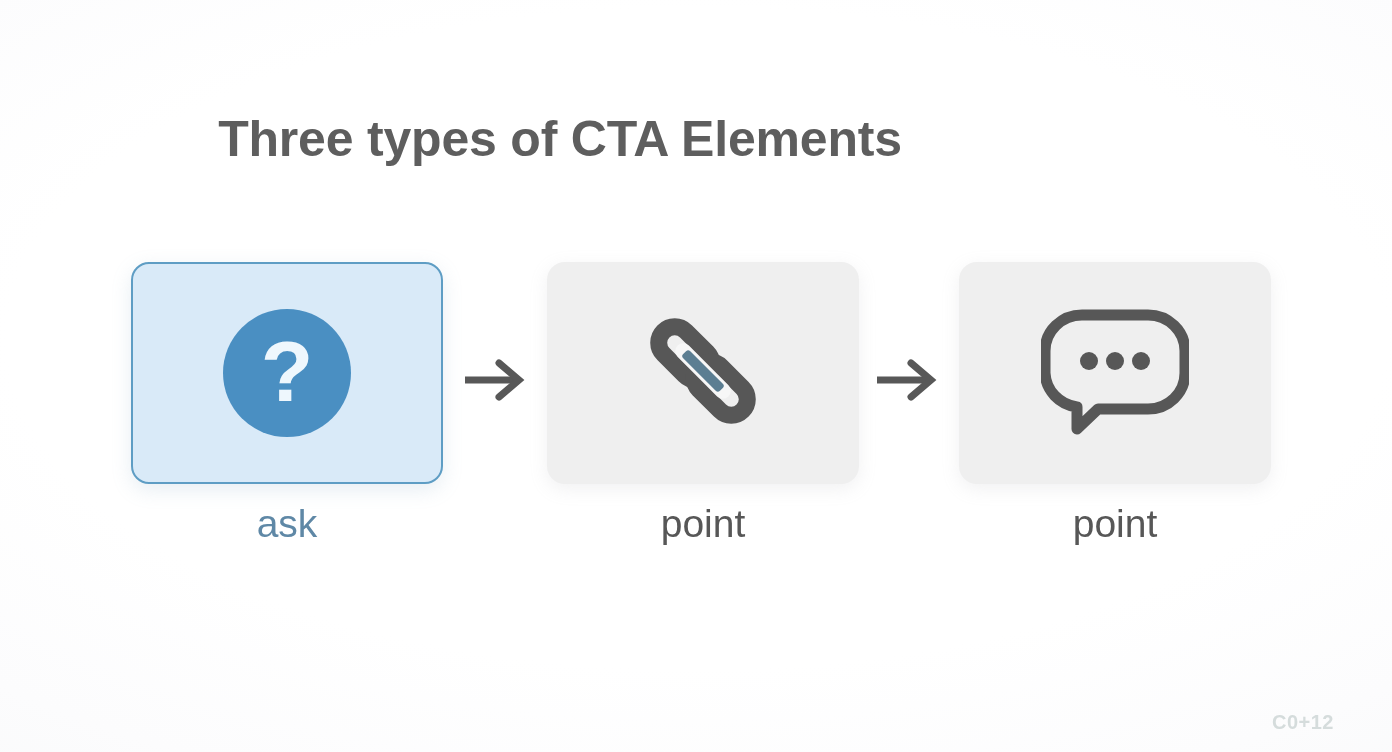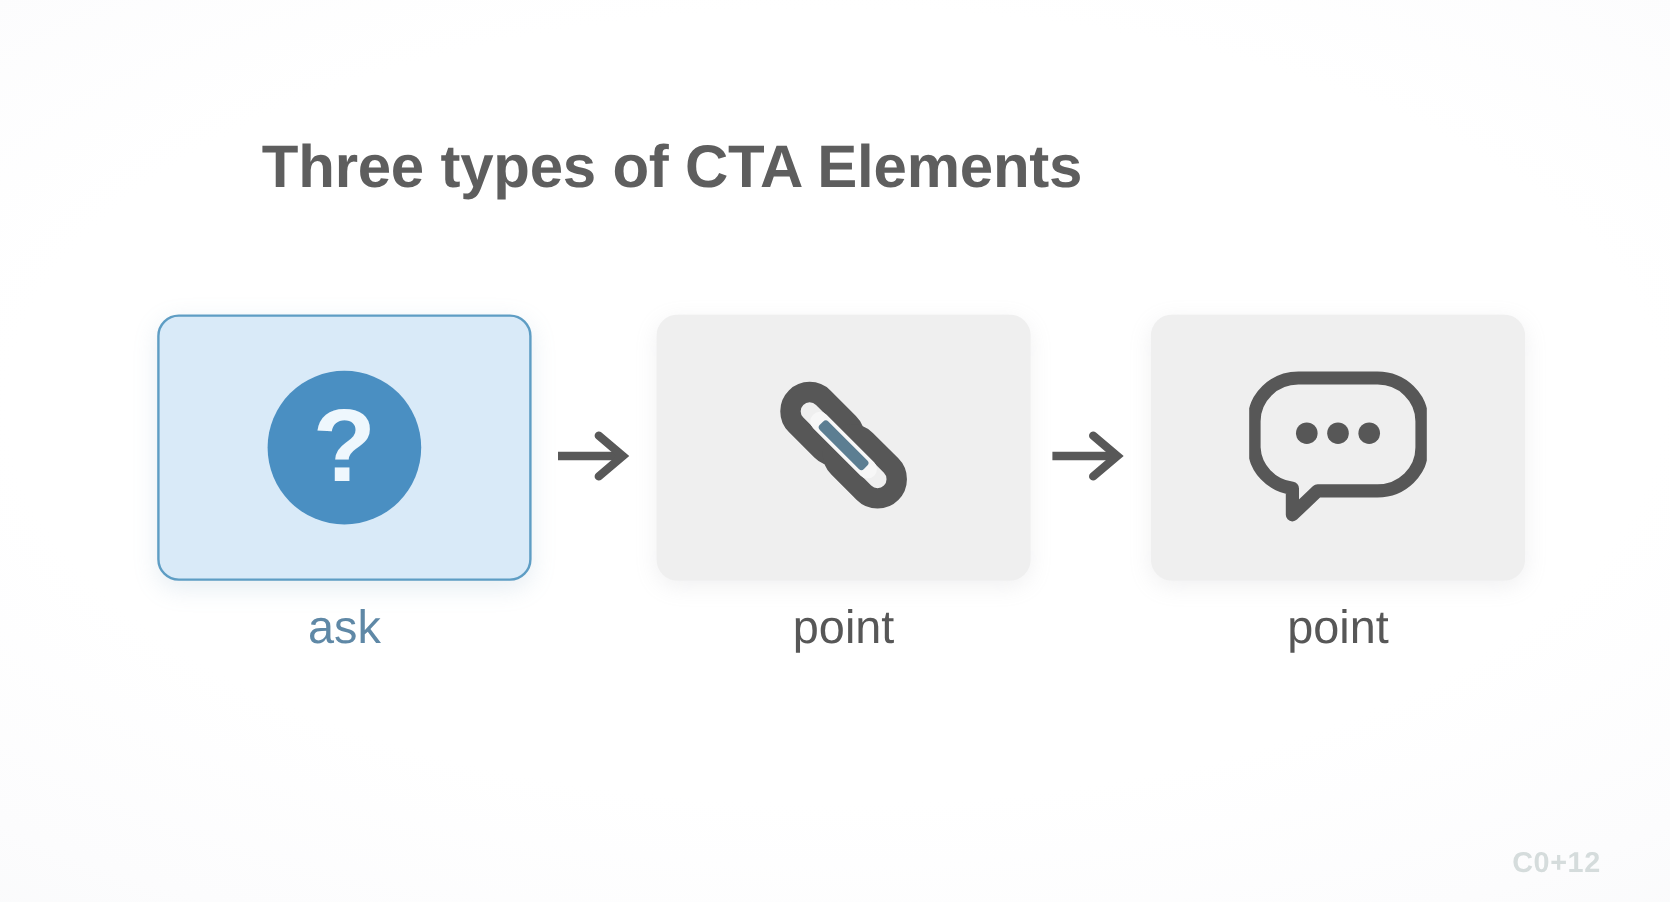--- a/index.html
+++ b/index.html
@@ -115,21 +115,21 @@
     display: flex;
     align-items: center;
     justify-content: center;
   }
 
   
   .watermark {
     position: absolute;
     right: 58px;
     bottom: 18px;
-    font-size: 24px;
+    font-size: 20px;
     font-weight: bold;
     color: #d5dcdc;
     letter-spacing: 0.5px;
   }
 </style>
 </head>
 <body>
 
 <div class="backdrop"></div>
 

